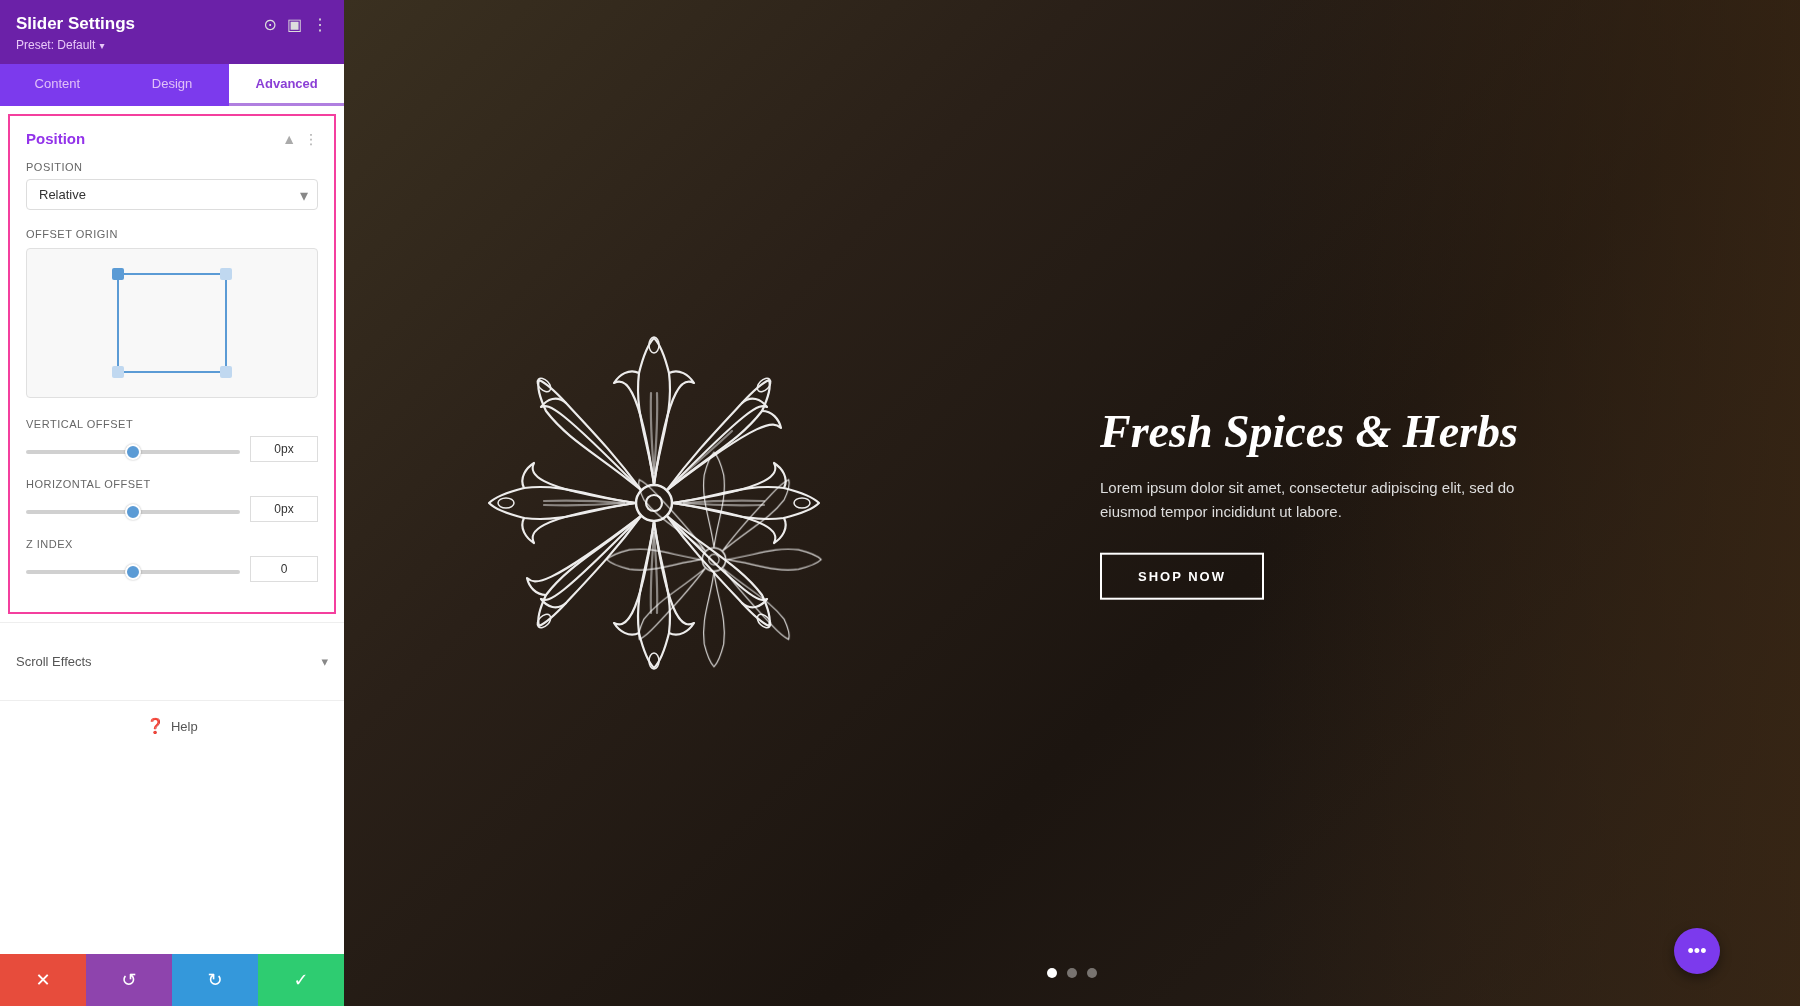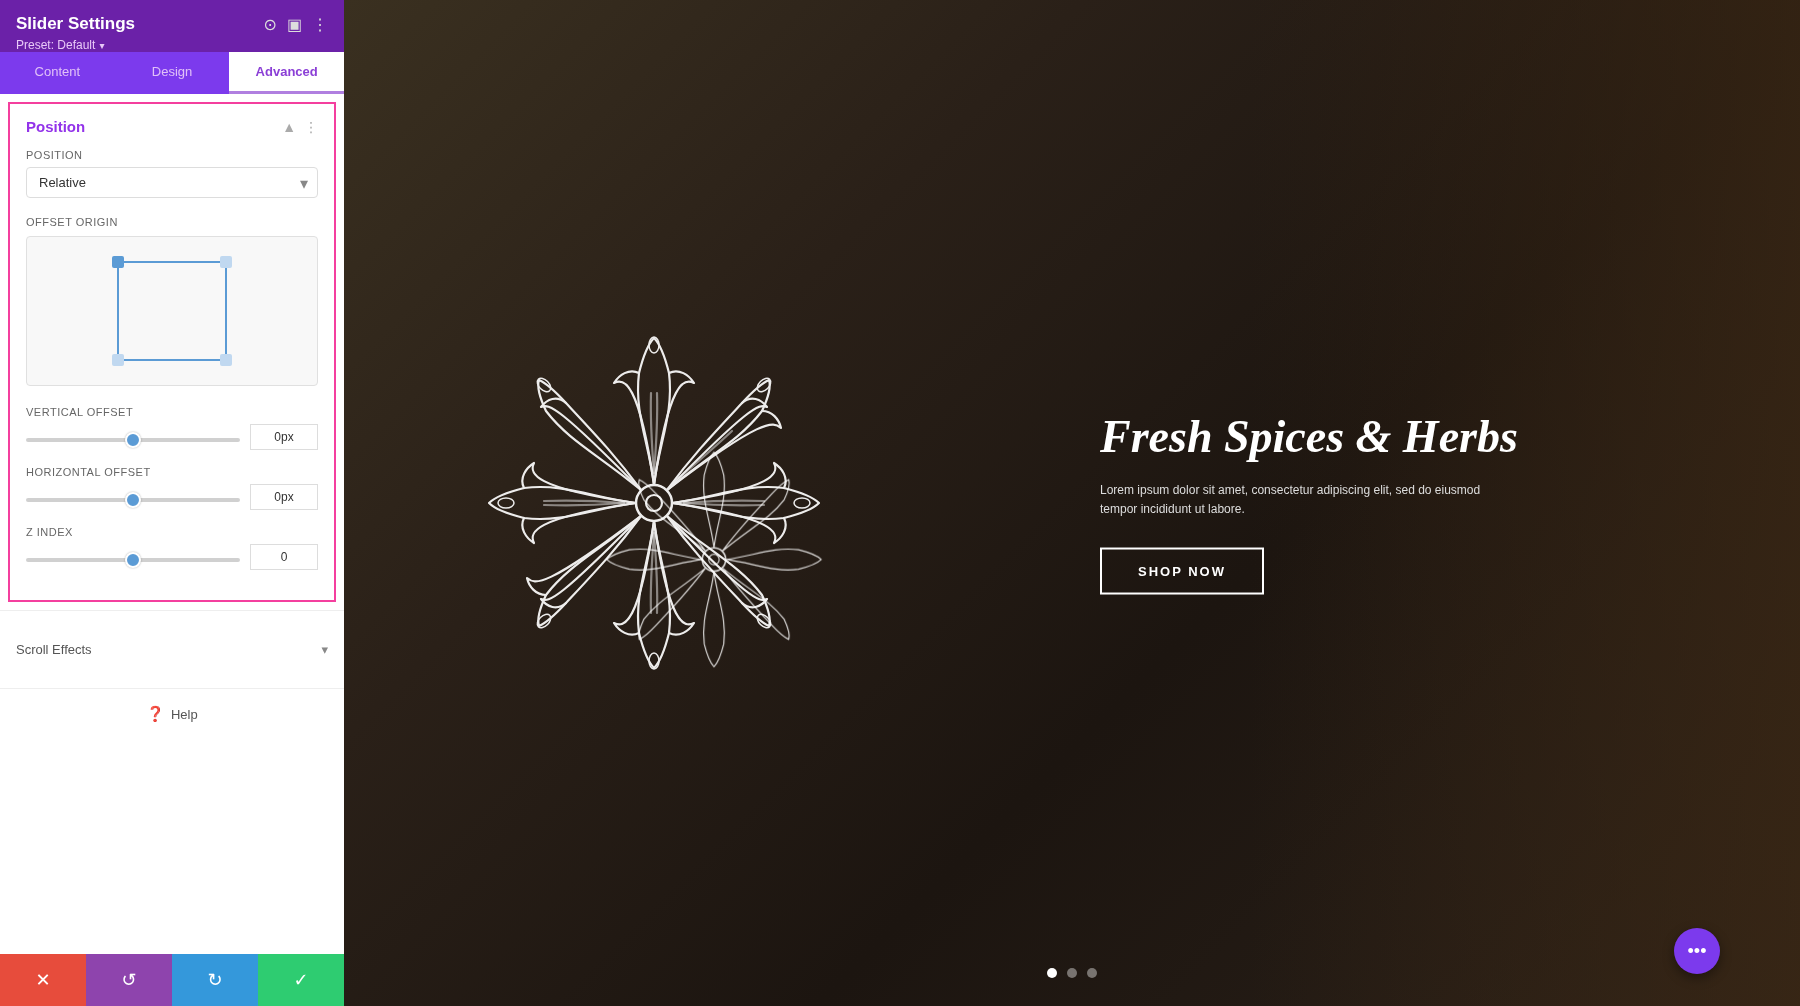--- a/index.html
+++ b/index.html
@@ -39,20 +39,21 @@
       align-items: center;
     }
     .sidebar-header-icons span {
       color: #ddd;
       font-size: 16px;
       cursor: pointer;
     }
     .preset-label {
       color: #e8c8f8;
       font-size: 12px;
+      margin-bottom: 12px;
       display: flex;
       align-items: center;
       gap: 4px;
       cursor: pointer;
     }
     .preset-label::after {
       content: '▾';
       font-size: 10px;
     }
 
@@ -326,21 +327,21 @@
       font-size: 46px;
       color: #fff;
       font-style: italic;
       font-weight: 700;
       line-height: 1.1;
       margin-bottom: 18px;
       font-family: Georgia, serif;
     }
     .hero-body {
       color: #ddd;
-      font-size: 12px;
+      font-size: 15px;
       line-height: 1.6;
       margin-bottom: 29px;
     }
     .shop-btn {
       display: inline-block;
       border: 2px solid #fff;
       color: #fff;
       padding: 14px 36px;
       font-size: 13px;
       font-weight: 700;

